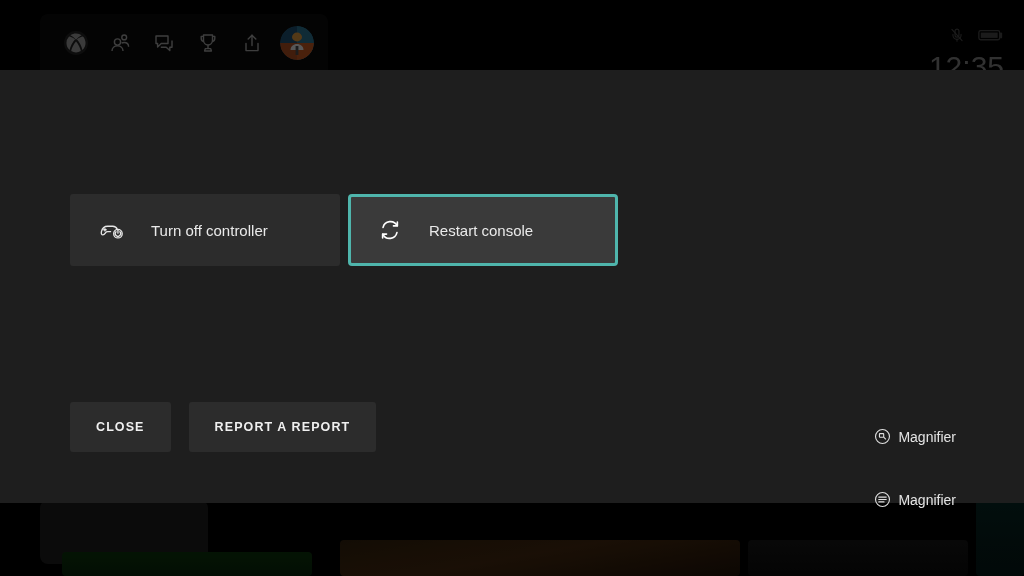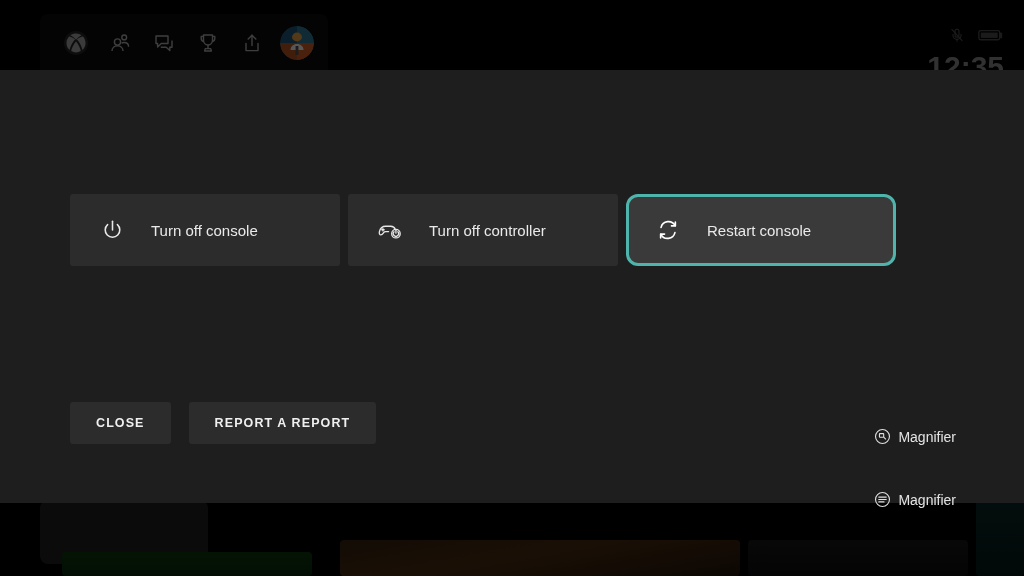--- a/index.html
+++ b/index.html
@@ -90,21 +90,21 @@
     z-index: 4;
   }
   #status-icons {
     display: flex;
     align-items: center;
     gap: 12px;
     opacity: 0.40;
   }
   #clock {
     font-size: 30px;
-    font-weight: 700;
+    font-weight: 400;
     color: #6d6d6d;
     letter-spacing: 0px;
     margin-top: 2px;
     line-height: 34px;
   }
 
   
   #scrim {
     position: absolute;
     inset: 0;
@@ -146,21 +146,21 @@
     border: 3px solid transparent;
     border-radius: 3px;
     display: flex;
     align-items: center;
     padding-left: 26px;
     gap: 26px;
   }
   .option-card.focused {
     background: #3a3a3a;
     border-color: #4fb5ac;
-    border-radius: 12px;
+    border-radius: 4px;
   }
   .option-icon {
     width: 26px; height: 26px;
     display: flex; align-items: center; justify-content: center;
     flex: 0 0 auto;
   }
   .option-label {
     font-size: 15px;
     color: #eaeaea;
     font-weight: 400;
@@ -168,21 +168,21 @@
   }
 
   
   #bottom-buttons {
     position: absolute;
     left: 70px; top: 332px;
     display: flex;
     gap: 18px;
   }
   .text-button {
-    height: 42px;
+    height: 50px;
     background: #2c2c2c;
     border: none;
     border-radius: 3px;
     color: #f0f0f0;
     font-family: "Liberation Sans", sans-serif;
     font-size: 12.5px;
     font-weight: bold;
     letter-spacing: 1.1px;
     padding: 0 26px;
     display: flex;
@@ -316,29 +316,20 @@
     <div id="clock">12:35</div>
   </div>
 
   <div id="scrim"></div>
 
   <div id="overlay-panel">
 
 
     <div id="options-row">
 
-      <div class="option-card">
-        <span class="option-icon">
-          <svg width="25" height="25" viewBox="0 0 24 24" fill="none" stroke="#e8e8e8" stroke-width="1.5" stroke-linecap="round">
-            <path d="M12 3.2v8.2"></path>
-            <path d="M7.3 6.3a7 7 0 1 0 9.4 0"></path>
-          </svg>
-        </span>
-        <span class="option-label">Turn off console</span>
-      </div>
 
       <div class="option-card">
         <span class="option-icon">
           <svg width="27" height="27" viewBox="0 0 28 24" fill="none" stroke="#e8e8e8" stroke-width="1.4" stroke-linecap="round" stroke-linejoin="round">
             <path d="M9.4 7.4h5.4c2.6 0 4.2 1.4 5 3.4M9.4 7.4C6 7.4 3.4 9.9 2.6 13.3c-.5 2 .2 3.4 1.6 3.4 1.2 0 2-1.1 2.9-2.3.6-.8 1.3-1.2 2.3-1.2h3.1"></path>
             <path d="M6.4 9.9v2.6M5.1 11.2h2.6"></path>
             <circle cx="20.4" cy="15.4" r="4.6"></circle>
             <path d="M20.4 11.8v3.1"></path>
             <path d="M18.3 13.4a2.9 2.9 0 1 0 4.2 0"></path>
           </svg>

